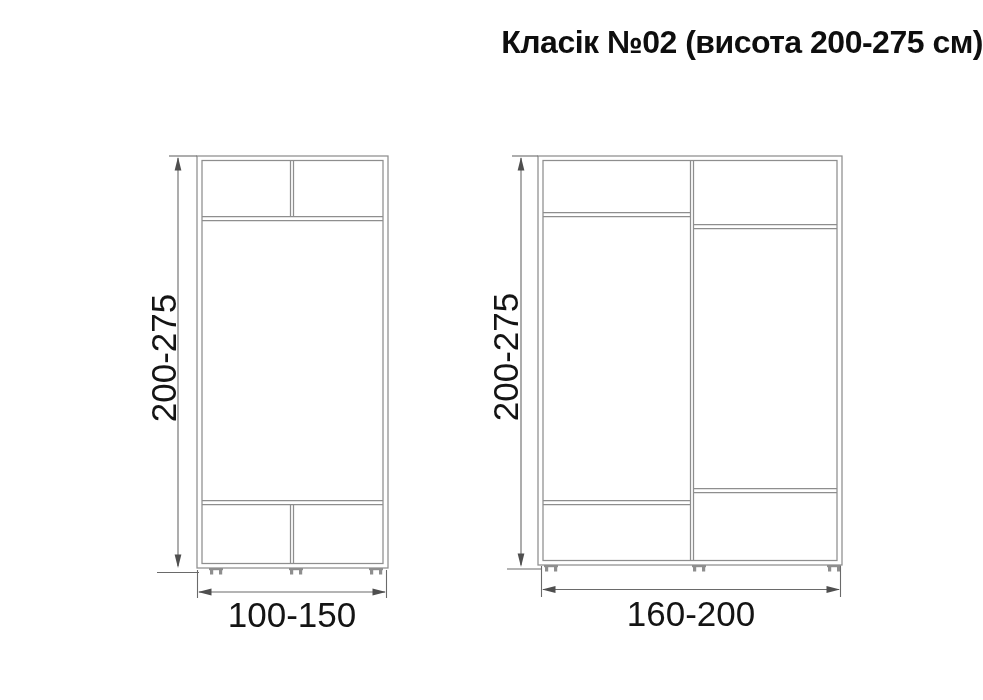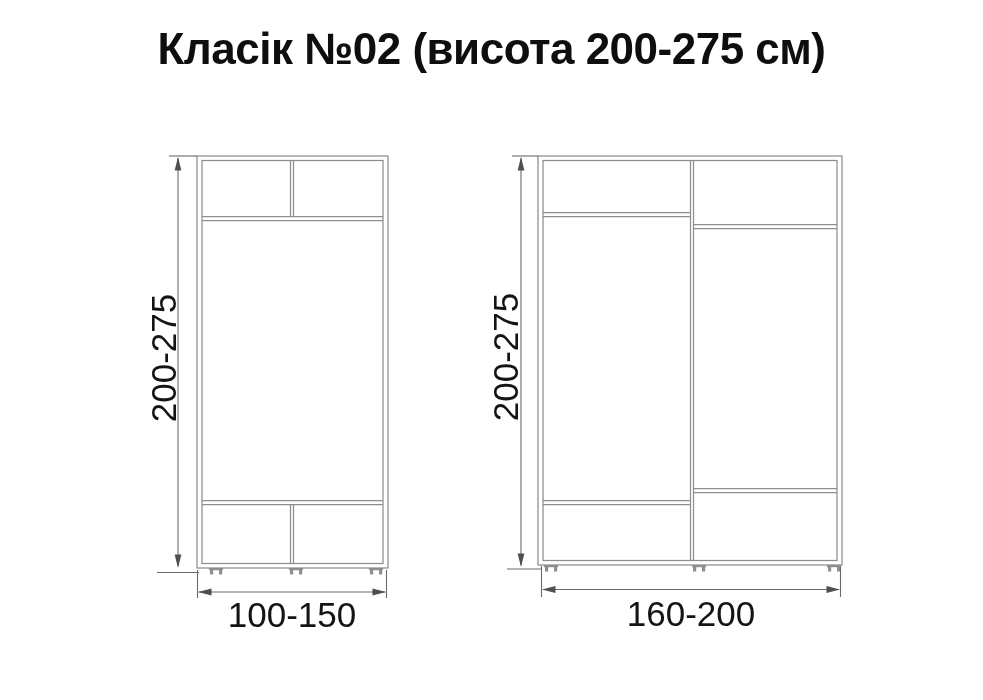--- a/index.html
+++ b/index.html
@@ -14,23 +14,23 @@
   .stage{
     position:relative;
     width:983px;height:700px;
     background:var(--bg);
     overflow:hidden;
     font-family:"Liberation Sans",sans-serif;
   }
   .title{
     position:absolute;
     left:0;right:0;top:24px;
-    text-align:center;
+    text-align:right;
     color:#0e0e0e;
-    font-size:44px;
+    font-size:32px;
     font-weight:700;
     letter-spacing:-0.5px;
     white-space:nowrap;
   }
   .title .main{font-weight:700;}
   .title .sub{font-weight:700;}
   svg.diagram{
     position:absolute;
     left:0;top:0;
     width:983px;height:700px;

